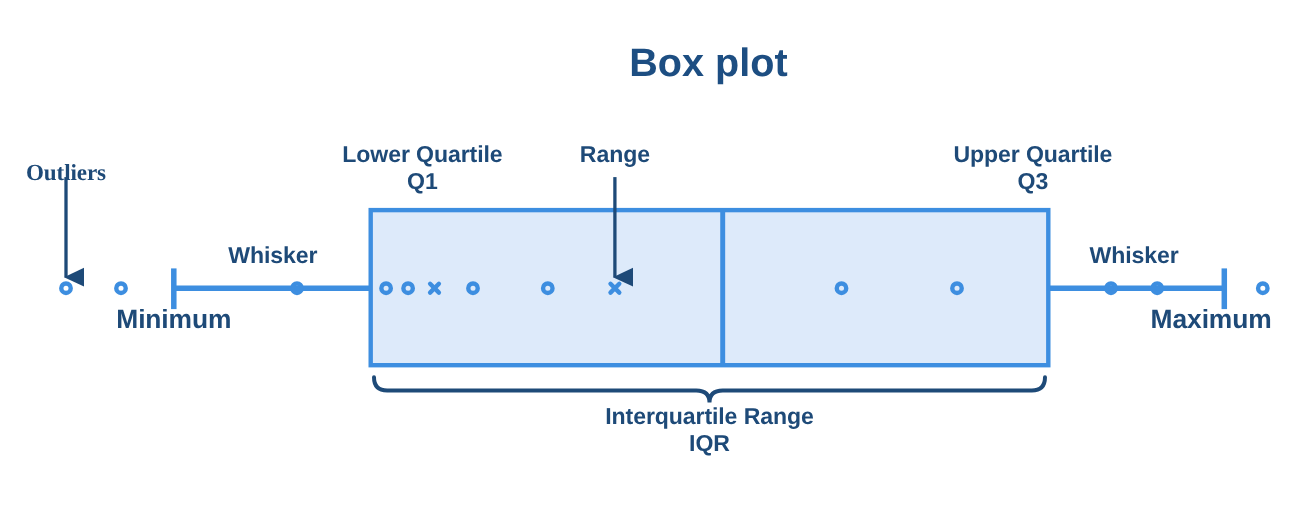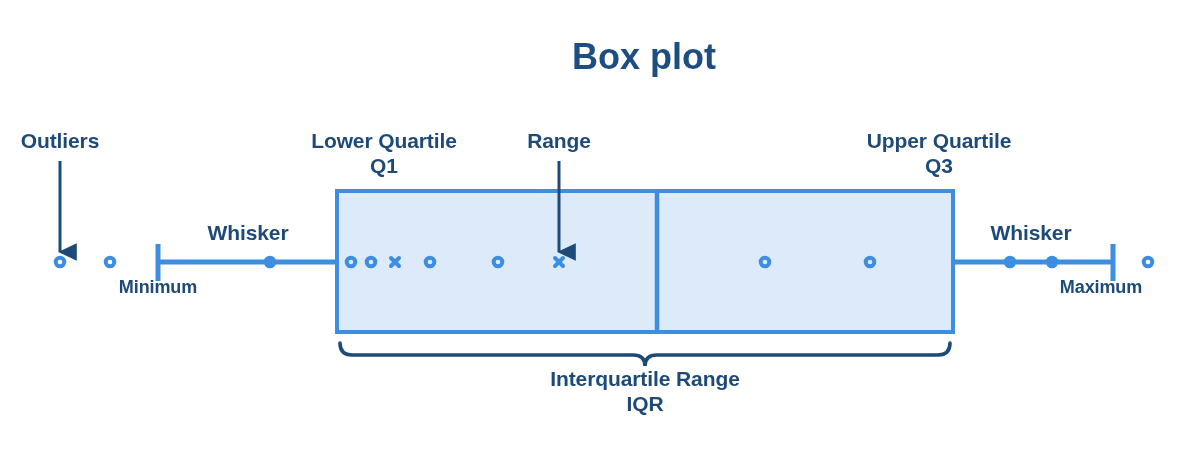--- a/index.html
+++ b/index.html
@@ -40,21 +40,21 @@
   }
   #chart-title {
     font-size: 36px;
     color: #1d4e82;
     letter-spacing: 0px;
   }
   .lbl-annot {
     font-size: 21px;
   }
   .lbl-small {
-    font-size: 18px;
+    font-size: 24px;
   }
   .lbl-iqr {
     font-size: 21px;
   }
 </style>
 </head>
 <body>
 
 <div id="canvas">
 
@@ -113,21 +113,21 @@
              q 0 12 12 12
              L 633 355
              q 12 0 12 11
              q 0 -11 12 -11
              L 938 355
              q 12 0 12 -12" fill="none" stroke="#1e4a78" stroke-width="3.6" stroke-linecap="round"></path>
   </svg>
 
   <div id="chart-title" class="lbl lbl-center" style="left: 644px; top: 36px;">Box plot</div>
 
-  <div class="lbl lbl-center lbl-annot" style="left: 60px; top: 129px;">Outliers</div>
+  <div class="lbl lbl-center lbl-annot" style="left: 60px; top: 145px; font-family: Liberation Serif, serif;">Outliers</div>
 
   <div class="lbl lbl-center lbl-small" style="left: 158px; top: 277px;">Minimum</div>
 
   <div class="lbl lbl-center lbl-annot" style="left: 248px; top: 221px;">Whisker</div>
 
   <div class="lbl lbl-center lbl-annot" style="left: 341px; top: 129px; margin-left: 43px;">
     <span>Lower Quartile</span><br>
     <span>Q1</span>
   </div>
 

